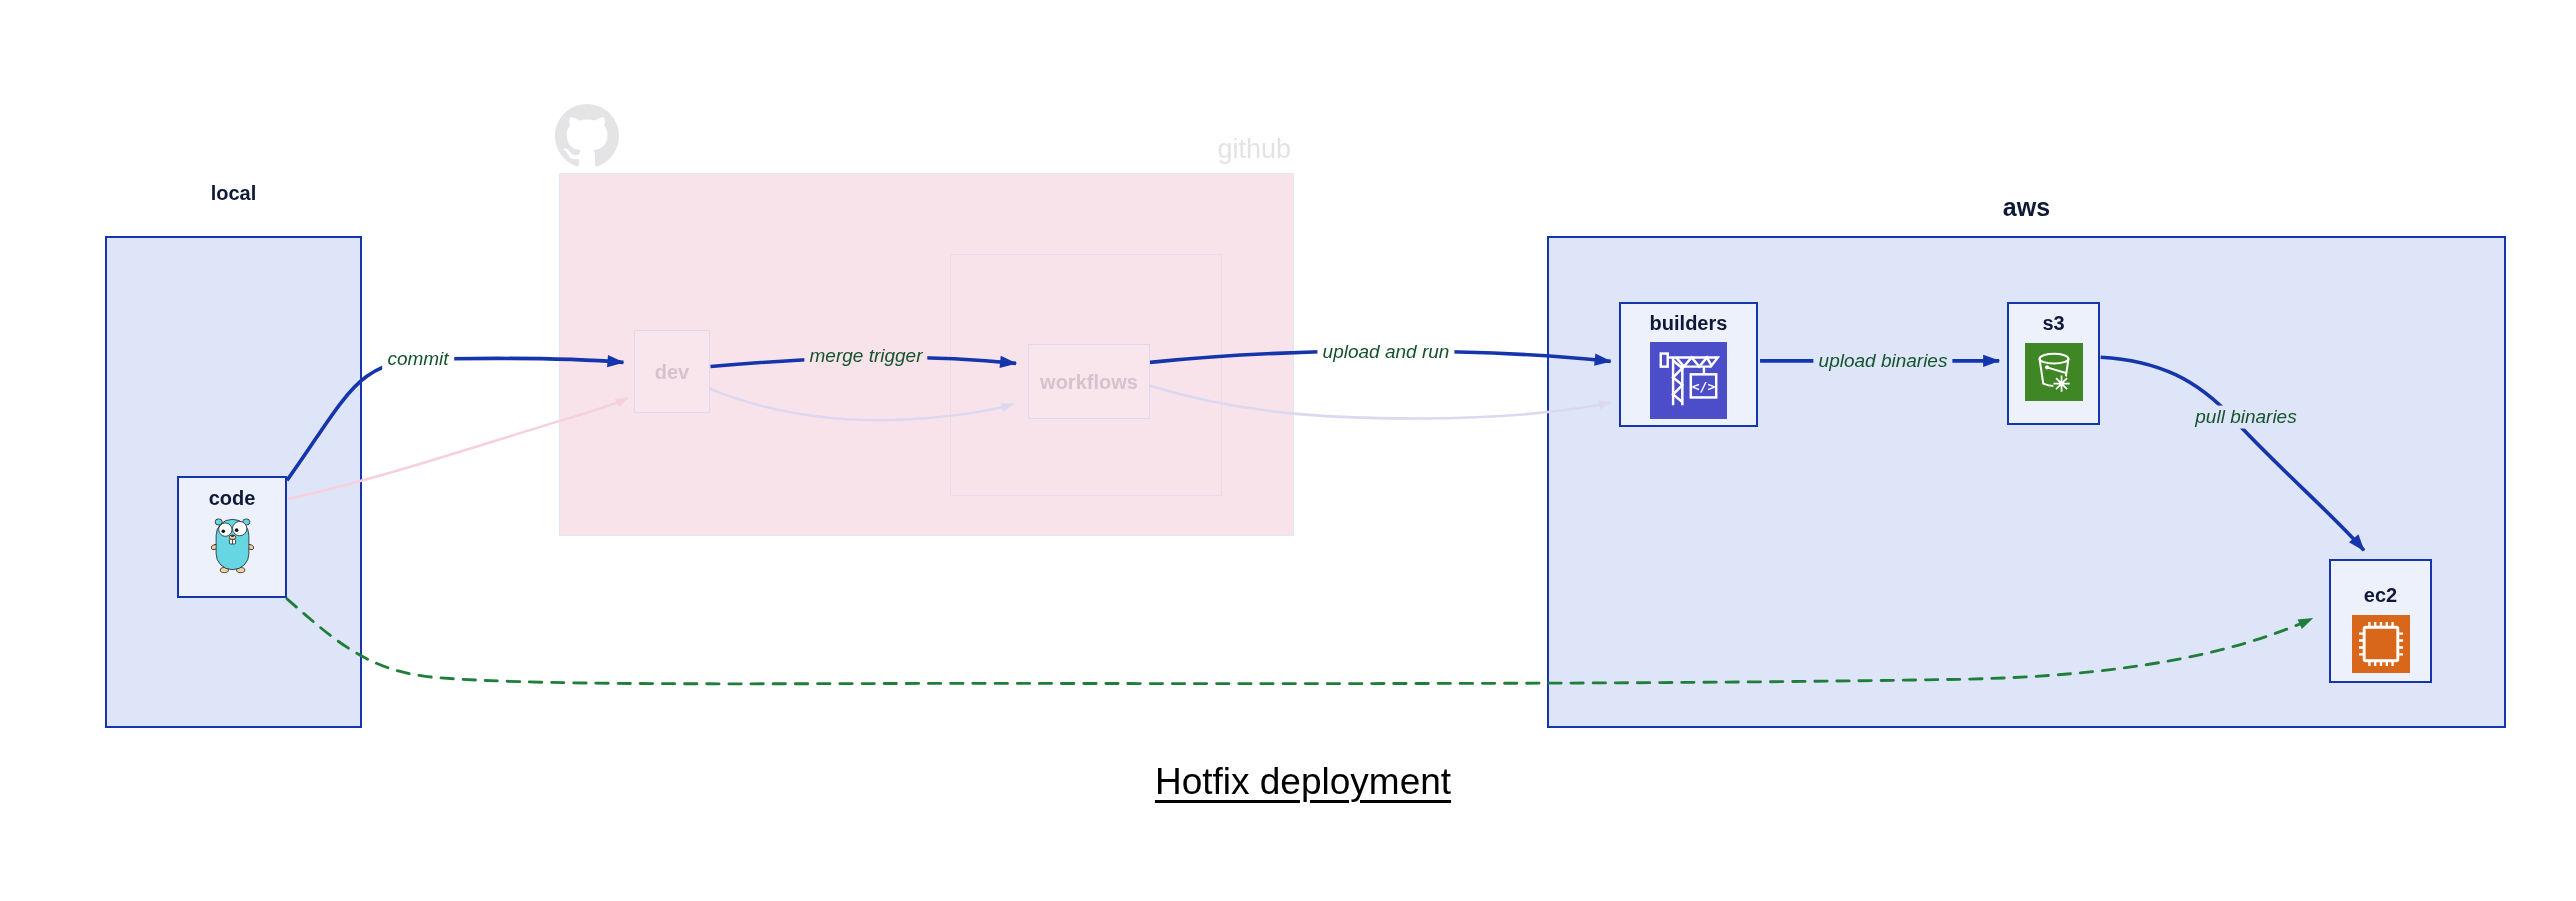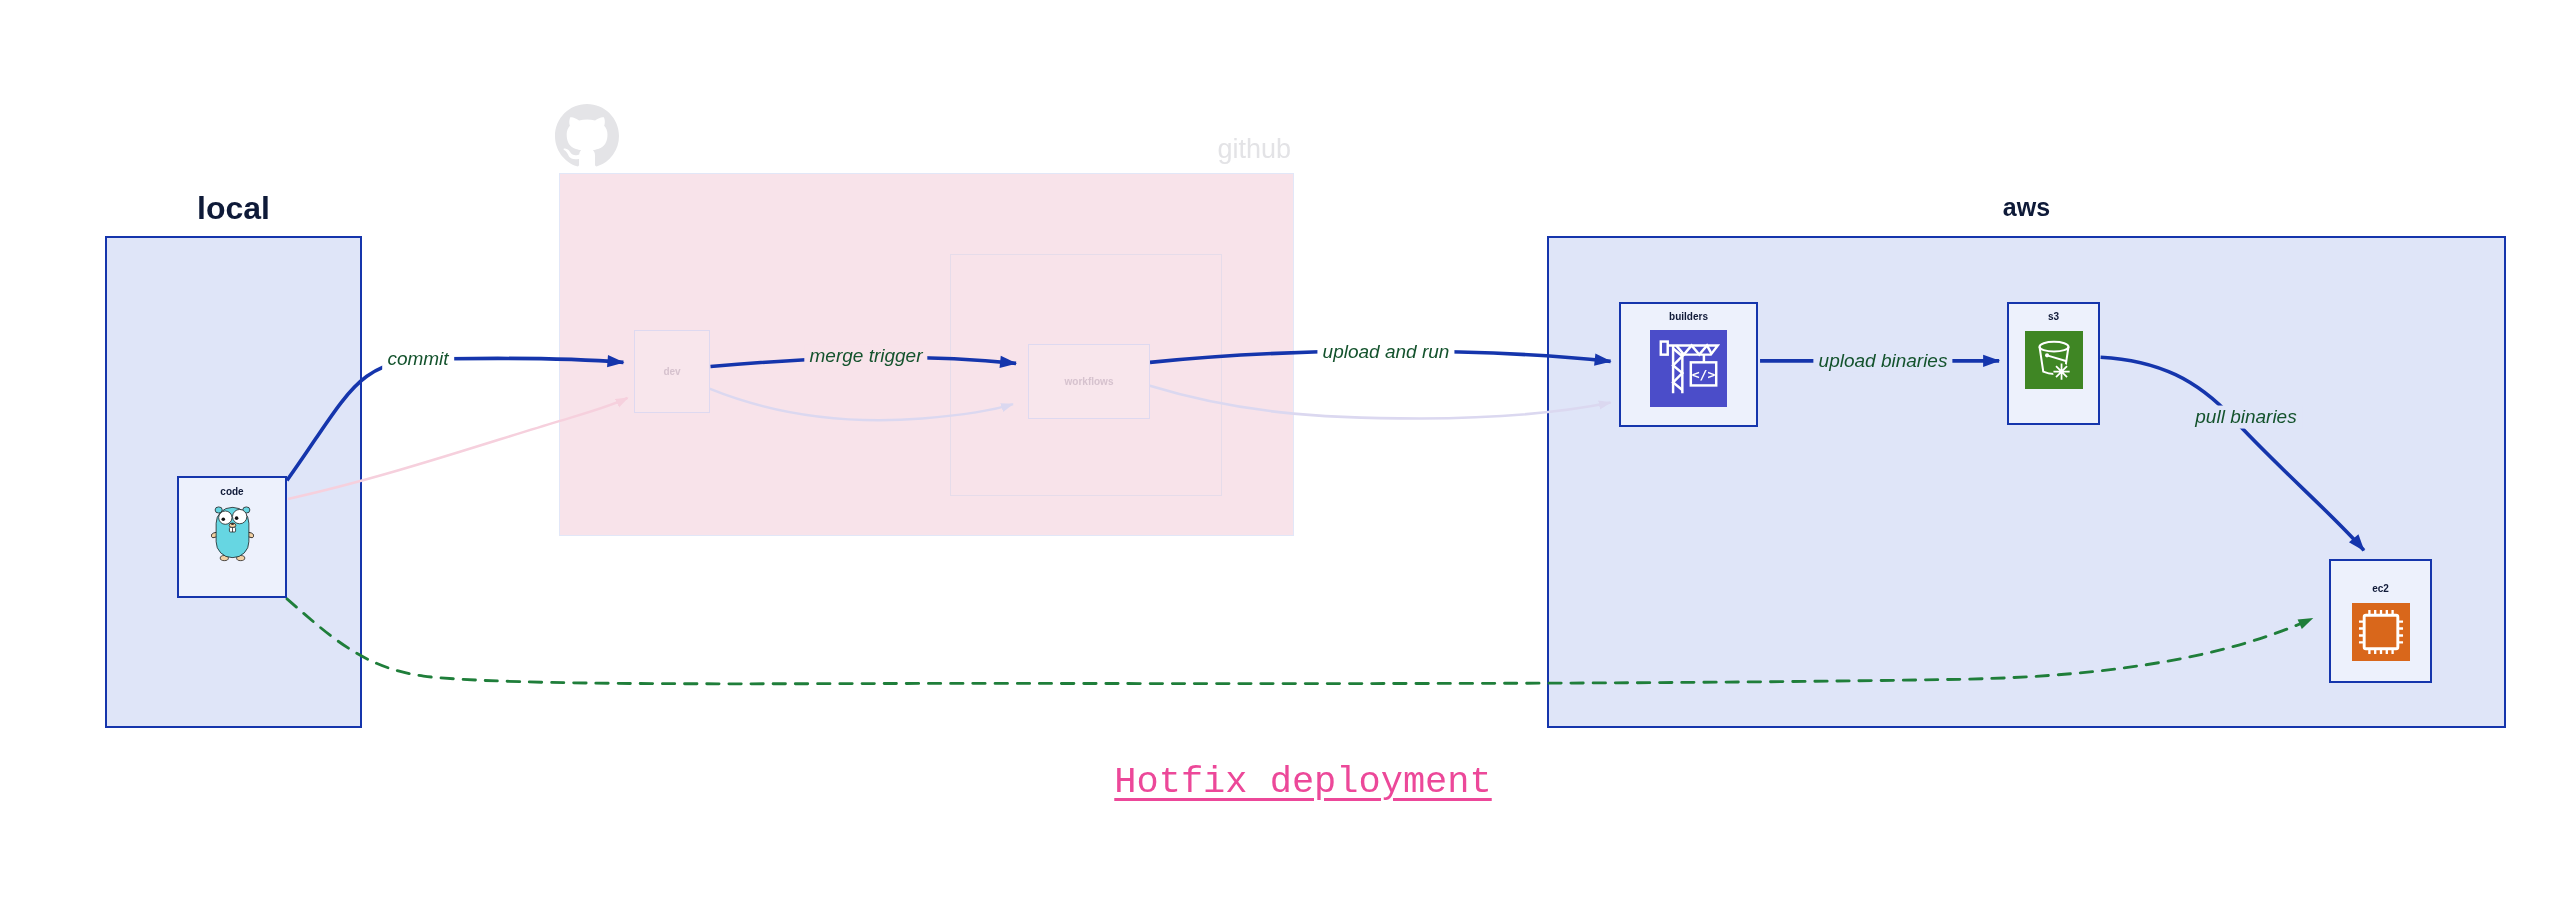--- a/index.html
+++ b/index.html
@@ -8,28 +8,28 @@
 
   
   .group{position:absolute;box-sizing:border-box;}
   .g-local{left:105px;top:236px;width:257px;height:492px;background:#dfe5f8;border:2.6px solid #1535ac;}
   .g-github{left:559px;top:173px;width:735px;height:363px;background:#f8e3ea;border:1.5px solid #e2e7f8;}
   .g-master{left:950px;top:254px;width:272px;height:242px;background:transparent;border:1.5px solid #e6dcea;}
   .g-aws{left:1547px;top:236px;width:959px;height:492px;background:#dfe5f8;border:2.6px solid #1535ac;}
 
   
   .group-label{position:absolute;text-align:center;font-weight:600;color:#0e1a38;line-height:1;}
-  .lbl-local{left:105px;top:192px;width:257px;font-size:32px;}
+  .lbl-local{left:105px;top:183px;width:257px;font-size:20px;}
   .lbl-aws{left:1547px;top:195px;width:959px;font-size:25px;}
   .lbl-github{left:1033px;top:136px;width:258px;font-size:27px;text-align:right;color:#e3e3e6;font-weight:500;}
   .lbl-master{left:950px;top:219px;width:272px;font-size:24px;color:#ddd1db;font-weight:600;}
 
   
   .node{position:absolute;box-sizing:border-box;display:flex;flex-direction:column;align-items:center;}
-  .node-label{font-weight:bold;color:#101a38;font-size:10px;line-height:1.2;}
+  .node-label{font-weight:bold;color:#101a38;font-size:20px;line-height:1.2;}
   .n-blue{background:#edf1fc;border:2.1px solid #1535ac;}
   .n-faded{background:#f8e6ec;border:1.5px solid #ded9f0;justify-content:center;}
   .n-faded .node-label{color:#d6c2ce;}
   .n-code{left:177px;top:476px;width:110px;height:122px;padding-top:8.2px;gap:6.2px;}
   .n-dev{left:634px;top:330px;width:76px;height:83px;}
   .n-workflows{left:1028px;top:344px;width:122px;height:75px;}
   .n-builders{left:1619px;top:302px;width:139px;height:125px;padding-top:7.2px;gap:7.2px;}
   .n-s3{left:2007px;top:302px;width:93px;height:123px;padding-top:7.2px;gap:8.2px;}
   .n-ec2{left:2329px;top:559px;width:103px;height:124px;padding-top:22px;gap:8.2px;}
 
@@ -43,22 +43,22 @@
   .on-pink{background:#f8e3ea;}
   .on-lav{background:#dfe5f8;}
   .el-commit{left:418px;top:359px;}
   .el-merge{left:866px;top:356px;text-align:center;}
   .el-run{left:1386px;top:352px;}
   .el-upbin{left:1883px;top:361px;}
   .el-pull{left:2246px;top:417px;}
 
   
   .title{position:absolute;left:1303px;top:761px;transform:translateX(-50%);
-         font-size:37px;font-weight:500;color:#ec4899;text-decoration:underline;
-         text-decoration-thickness:2.6px;text-underline-offset:6.2px;white-space:nowrap;font-family:Liberation Mono, monospace;}
+         font-size:37px;font-weight:500;color:#000000;text-decoration:underline;
+         text-decoration-thickness:2.6px;text-underline-offset:6.2px;white-space:nowrap;}
 
   
   .octocat{position:absolute;left:555px;top:104px;}
 </style>
 </head>
 <body>
 
 <div class="canvas">
 
   <div class="group-label lbl-local">local</div>

